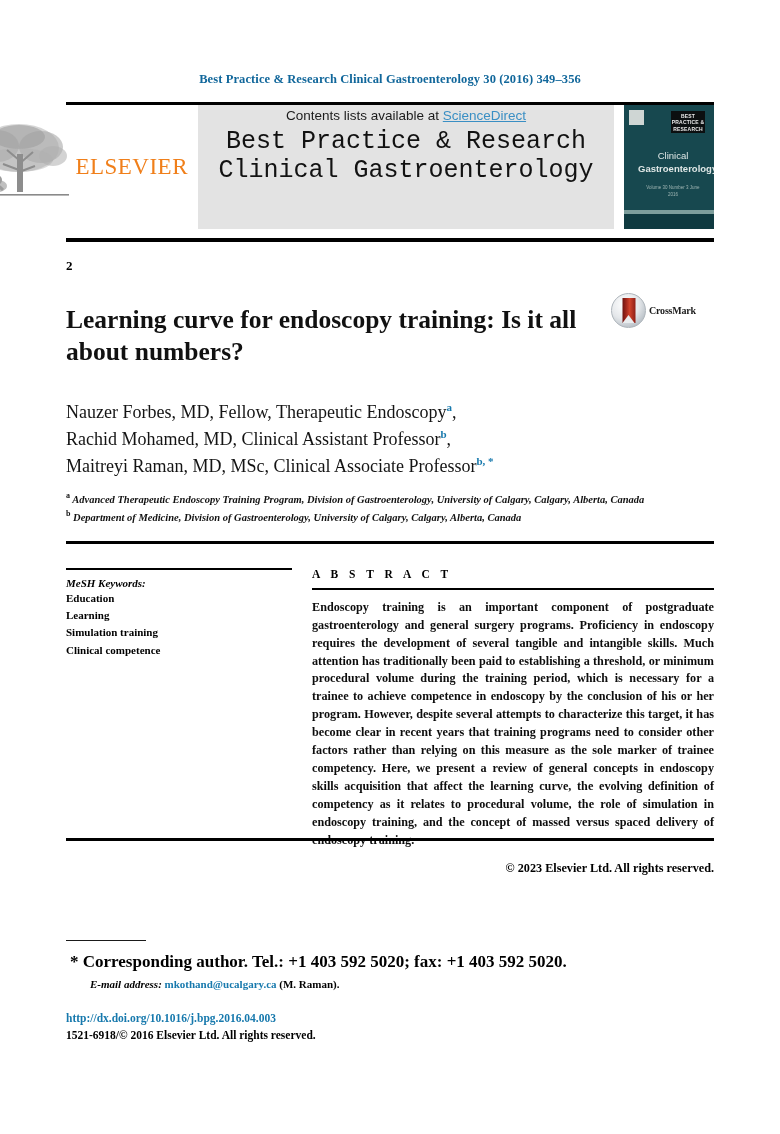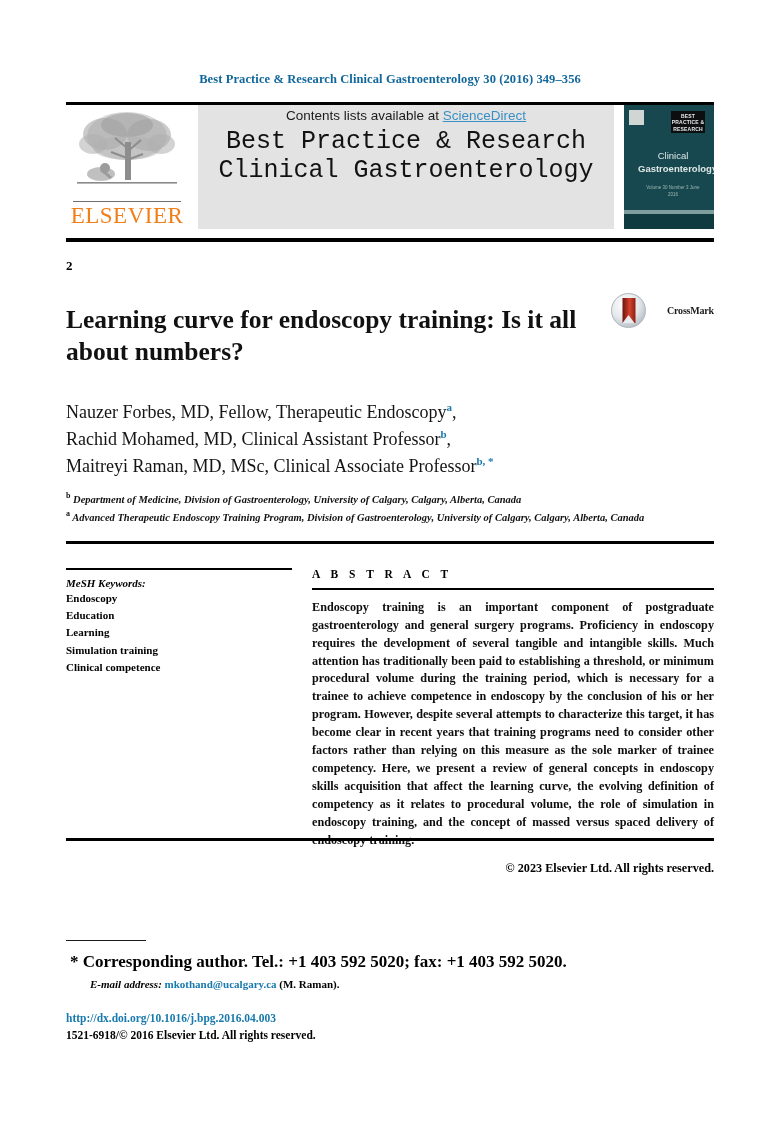--- a/index.html
+++ b/index.html
@@ -44,21 +44,20 @@
   .masthead {
     display: flex;
     align-items: stretch;
     height: 124px;
     margin-top: 0px;
   }
   .elsevier-logo {
     width: 122px;
     flex: 0 0 122px;
     display: flex;
-    flex-direction: column;
     align-items: center;
     justify-content: flex-end;
     padding-bottom: 2px;
     box-sizing: border-box;
   }
   .tree-wrap {
     width: 112px;
     height: 92px;
     position: relative;
   }
@@ -234,21 +233,21 @@
     width: 0; height: 0;
     border-left: 6.5px solid transparent;
     border-right: 6.5px solid transparent;
     border-bottom: 8px solid #e9ecee;
   }
   .cm-text {
     font-family: "Liberation Serif", serif;
     font-size: 10px;
     font-weight: bold;
     color: #1b1b1b;
-    margin-left: 21px;
+    margin-left: 3px;
     letter-spacing: -0.2px;
   }
 
   .authors {
     margin-top: 14px;
     font-size: 18px;
     line-height: 1.48;
     font-family: "Liberation Serif", serif;
     color: #141414;
   }
@@ -466,32 +465,31 @@
     </div>
   </div>
 
   <div class="authors">
     <div><span>Nauzer Forbes, MD, Fellow, Therapeutic Endoscopy</span><sup>a</sup><span>,</span></div>
     <div><span>Rachid Mohamed, MD, Clinical Assistant Professor</span><sup>b</sup><span>,</span></div>
     <div><span>Maitreyi Raman, MD, MSc, Clinical Associate Professor</span><sup>b, *</sup><span></span></div>
   </div>
 
   <div class="affils">
+    <div><sup>a</sup> <span>Advanced Therapeutic Endoscopy Training Program, Division of Gastroenterology, University of Calgary, Calgary, Alberta, Canada</span></div>
     <div><sup>b</sup> <span>Department of Medicine, Division of Gastroenterology, University of Calgary, Calgary, Alberta, Canada</span></div>
-    <div><sup>a</sup> <span>Advanced Therapeutic Endoscopy Training Program, Division of Gastroenterology, University of Calgary, Calgary, Alberta, Canada</span></div>
   </div>
 
   <div class="block-rule"></div>
 
   <div class="abs-wrap">
 
     <div class="kw-col">
       <div class="kw-rule"></div>
       <div class="kw-head">MeSH Keywords:</div>
-      <div class="kw-item">Endoscopy</div>
       <div class="kw-item">Education</div>
       <div class="kw-item">Learning</div>
       <div class="kw-item">Simulation training</div>
       <div class="kw-item">Clinical competence</div>
     </div>
 
     <div class="abs-col">
       <div class="abs-head">A B S T R A C T</div>
       <div class="abs-rule"></div>
       <div class="abs-body">Endoscopy training is an important component of postgraduate gastroenterology and general surgery programs. Proficiency in endoscopy requires the development of several tangible and intangible skills. Much attention has traditionally been paid to establishing a threshold, or minimum procedural volume during the training period, which is necessary for a trainee to achieve competence in endoscopy by the conclusion of his or her program. However, despite several attempts to characterize this target, it has become clear in recent years that training programs need to consider other factors rather than relying on this measure as the sole marker of trainee competency. Here, we present a review of general concepts in endoscopy skills acquisition that affect the learning curve, the evolving definition of competency as it relates to procedural volume, the role of simulation in endoscopy training, and the concept of massed versus spaced delivery of endoscopy training.</div>

